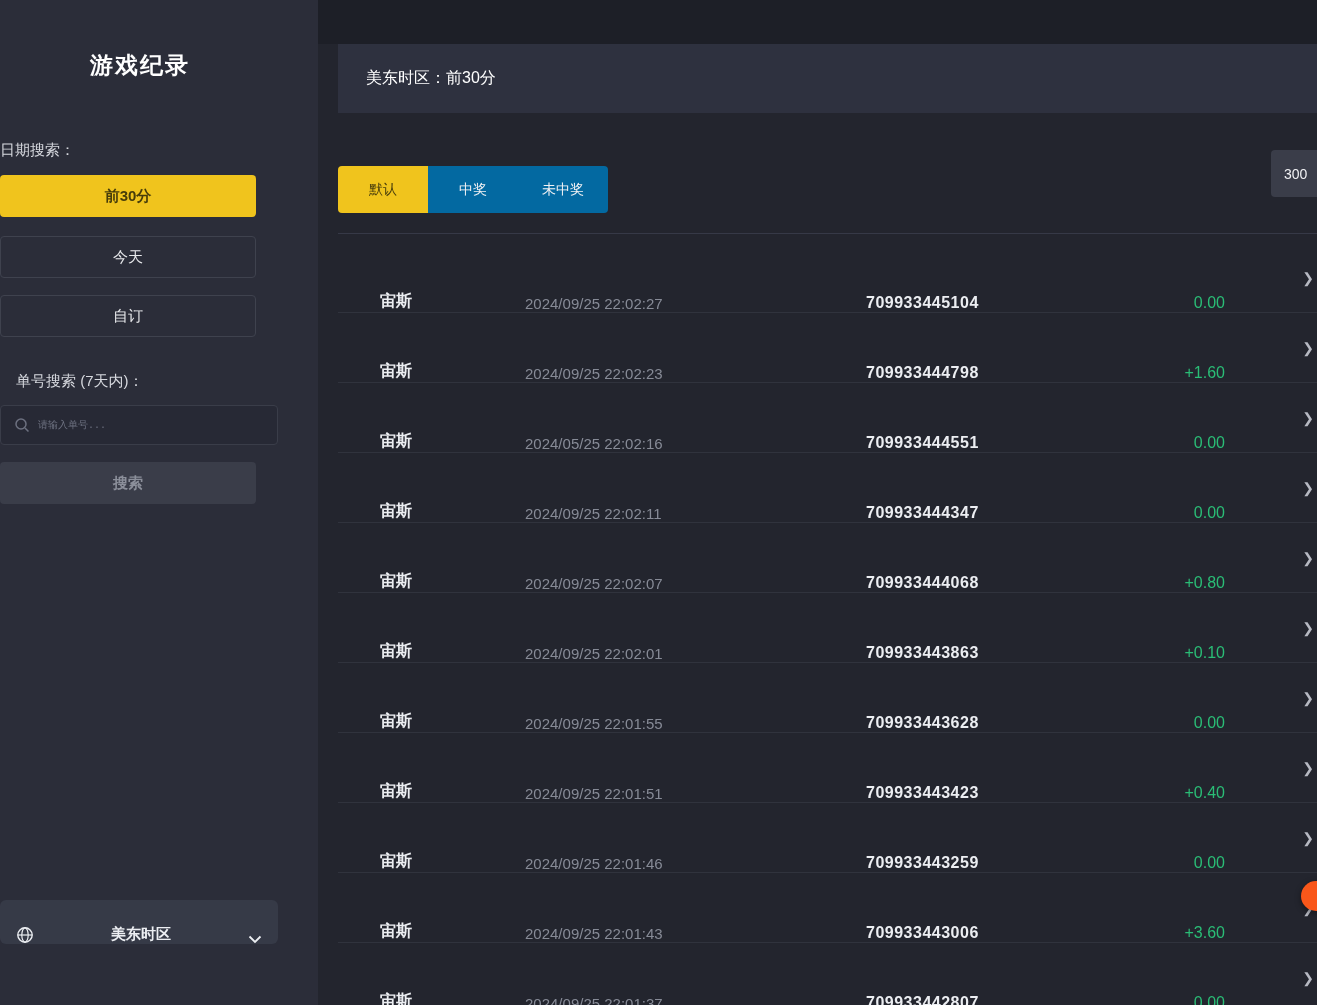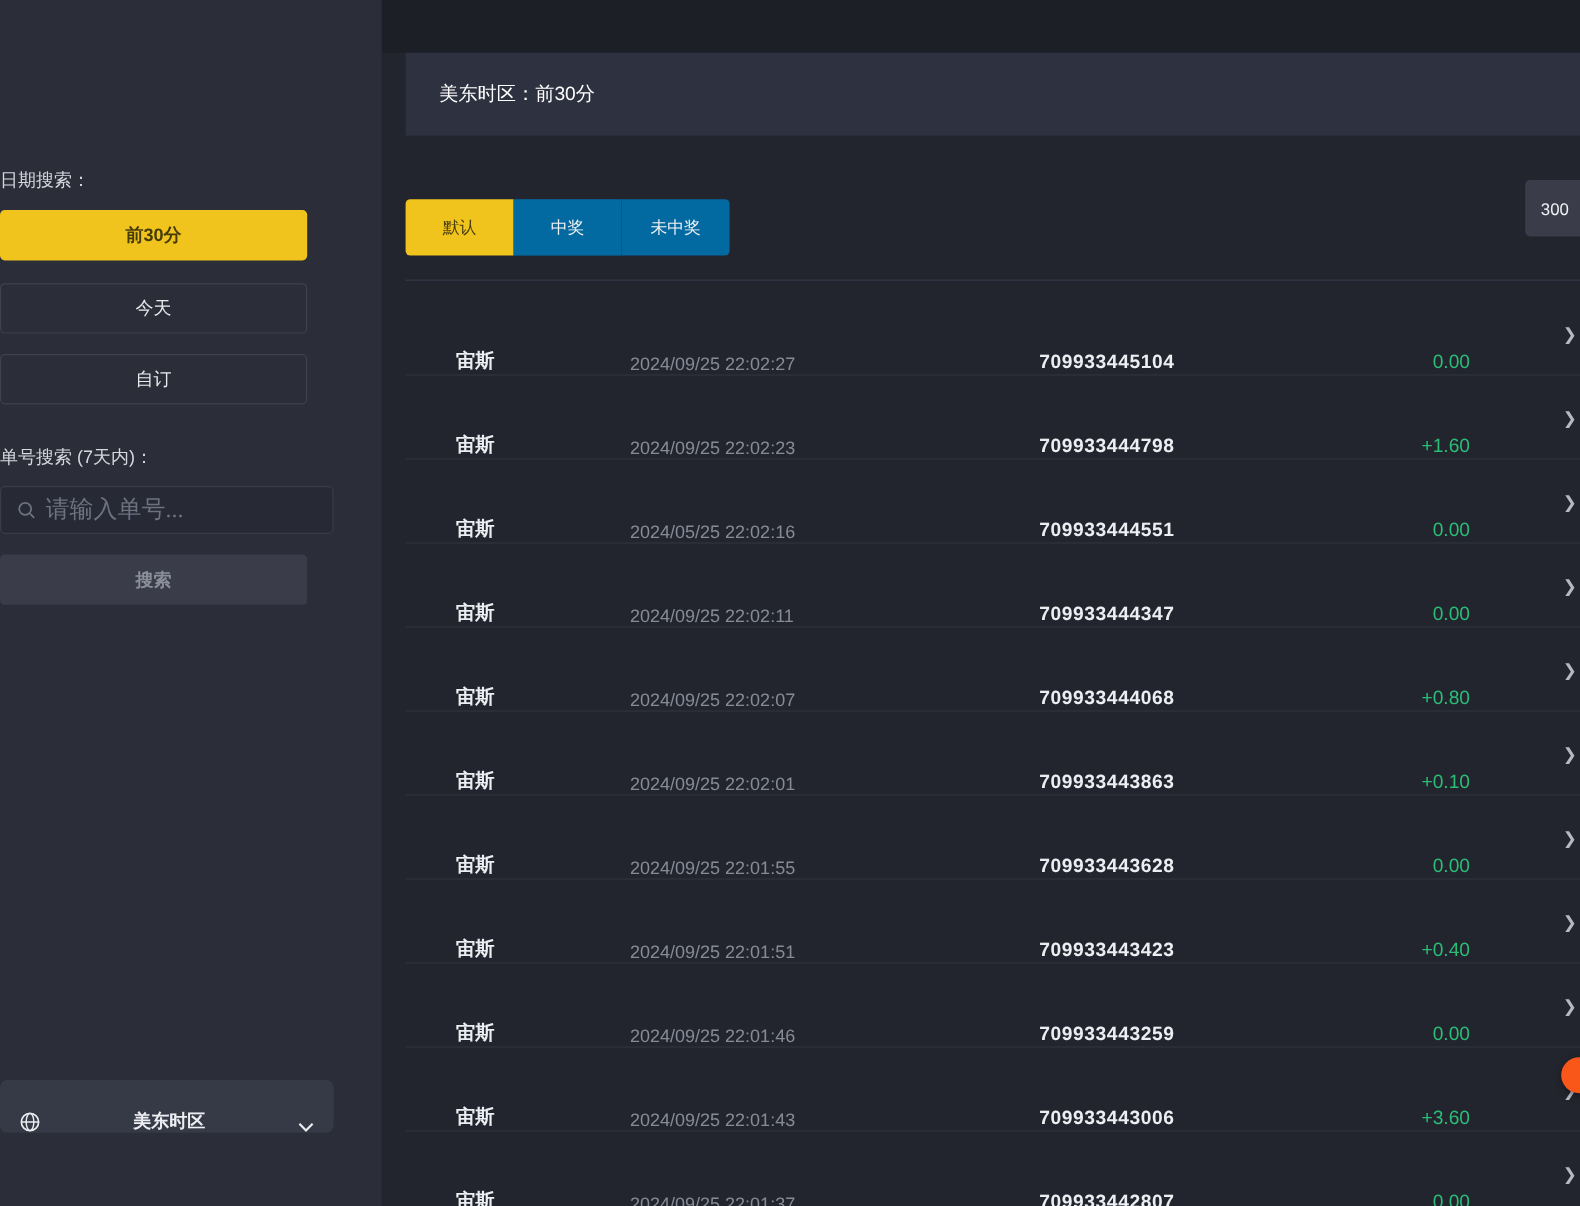--- a/index.html
+++ b/index.html
@@ -18,39 +18,39 @@
     background:#2b2d39; z-index:2;
   }
   .sidebar-title {
     position:absolute; top:50px; left:0; width:280px; text-align:center;
     font-size:23px; font-weight:bold; color:#ffffff; letter-spacing:2px;
   }
   .side-label {
     position:absolute; left:0; font-size:15px; color:#d6d8de;
   }
   .lbl-date { top:141px; }
-  .lbl-order { top:372px; }
+  .lbl-order { top:372px;padding-left:16px; }
   .side-btn {
     position:absolute; left:0; width:256px; height:42px;
     border-radius:4px; font-size:15px; font-family:inherit;
     display:flex; align-items:center; justify-content:center;
     cursor:pointer; border:1px solid transparent; background:transparent; color:#e8e9ec;
   }
   .btn-30 { top:175px; background:var(--accent); color:#463c0a; font-weight:bold; border:none; }
   .btn-today { top:236px; border:1px solid #3f424e; }
   .btn-custom { top:295px; border:1px solid #3f424e; }
   .search-box {
     position:absolute; top:405px; left:0; width:278px; height:40px;
     border:1px solid #3a3d49; border-radius:4px; background:#272935;
     display:flex; align-items:center;
   }
   .search-box svg { margin-left:13px; flex:0 0 auto; }
   .search-box input {
     flex:1; height:100%; background:transparent; border:none; outline:none;
-    color:#ec4899; font-size:20px; padding:0 10px 0 8px; font-family:Liberation Serif, serif;
+    color:#ec4899; font-size:10px; padding:0 10px 0 8px; font-family:Liberation Mono, monospace;
   }
   .search-box input::placeholder { color:#6d7180; }
   .btn-search {
     top:462px; background:#3a3d49; color:#8b8f9a; border:none;font-weight:bold;
   }
   .tz-bar {
     position:absolute; left:0; top:900px; width:278px; height:44px;
     background:#363a47; border-radius:6px; display:flex; align-items:flex-end;
     cursor:pointer; padding:0 16px;
   }
@@ -102,20 +102,21 @@
   .float-badge {
     position:absolute; right:-14px; top:881px; width:30px; height:30px;
     border-radius:50%; background:#f9571a; box-shadow:0 2px 6px rgba(0,0,0,.4);
     z-index:5; cursor:pointer;
   }
 </style>
 </head>
 <body>
 
 <aside class="sidebar">
+  <div class="sidebar-title">游戏纪录</div>
 
   <div class="side-label lbl-date">日期搜索：</div>
 
   <button class="side-btn btn-30">前30分</button>
   <button class="side-btn btn-today">今天</button>
   <button class="side-btn btn-custom">自订</button>
 
   <div class="side-label lbl-order">单号搜索 (7天内)：</div>
 
   <div class="search-box">

